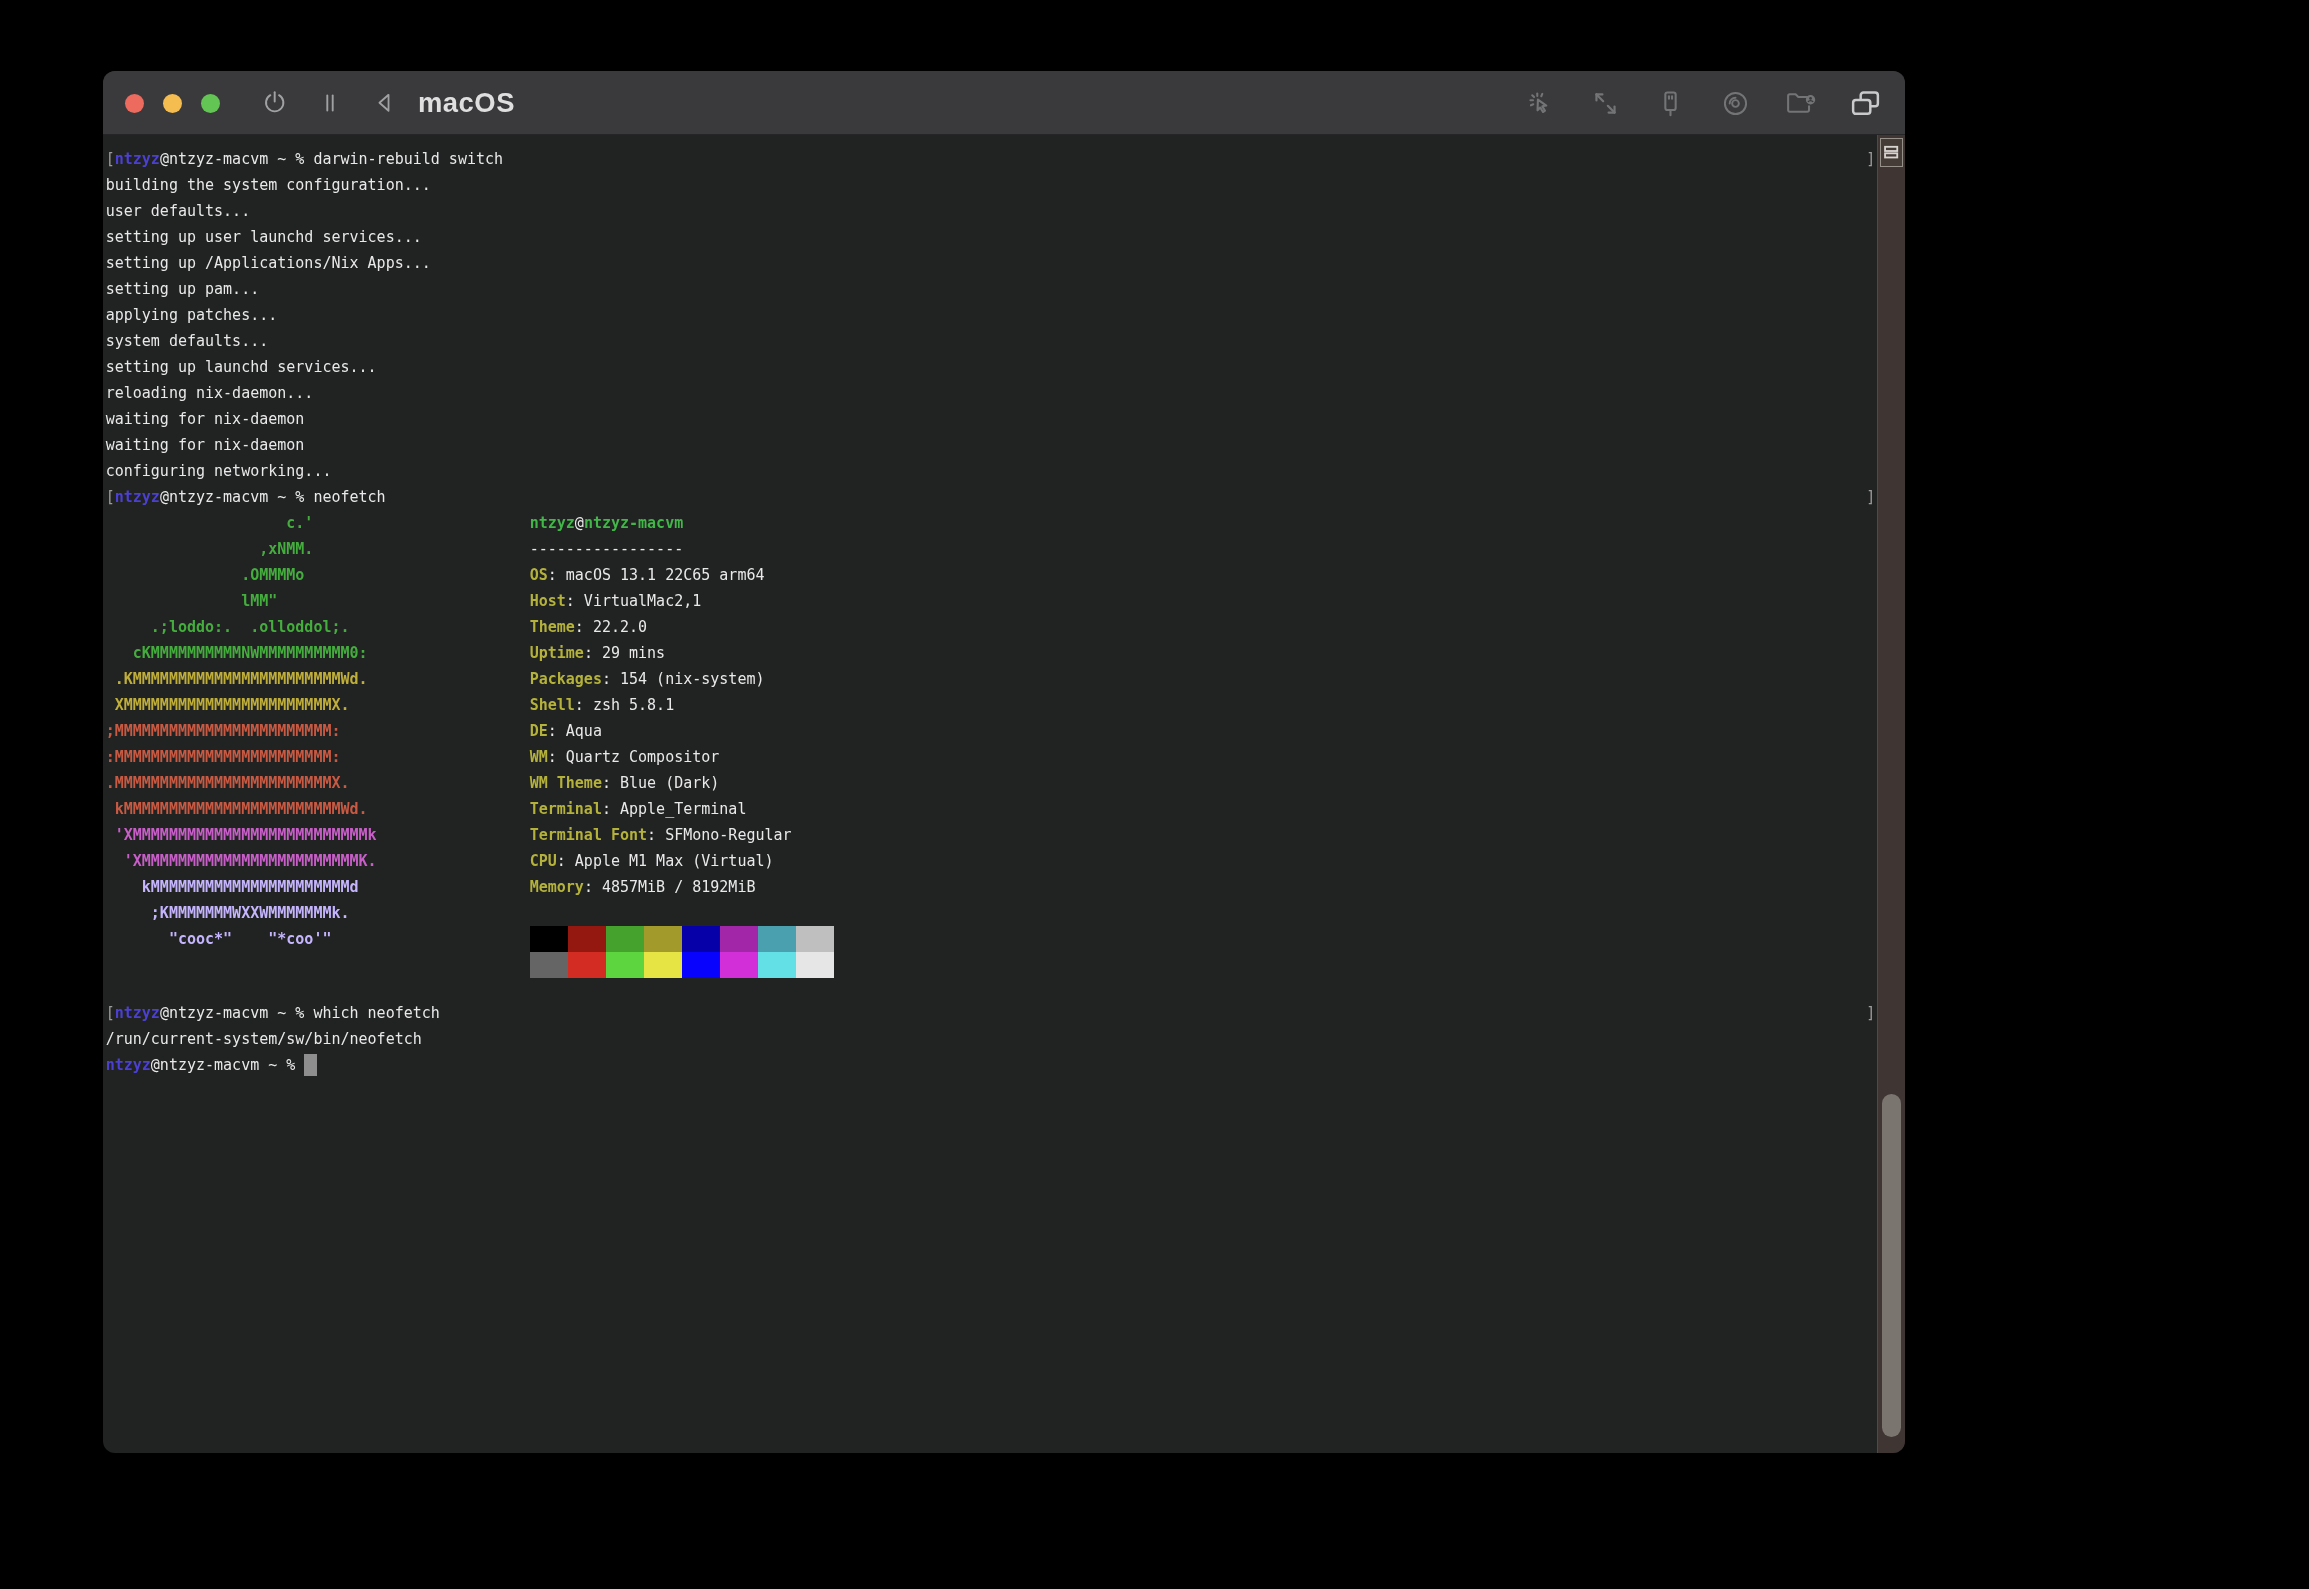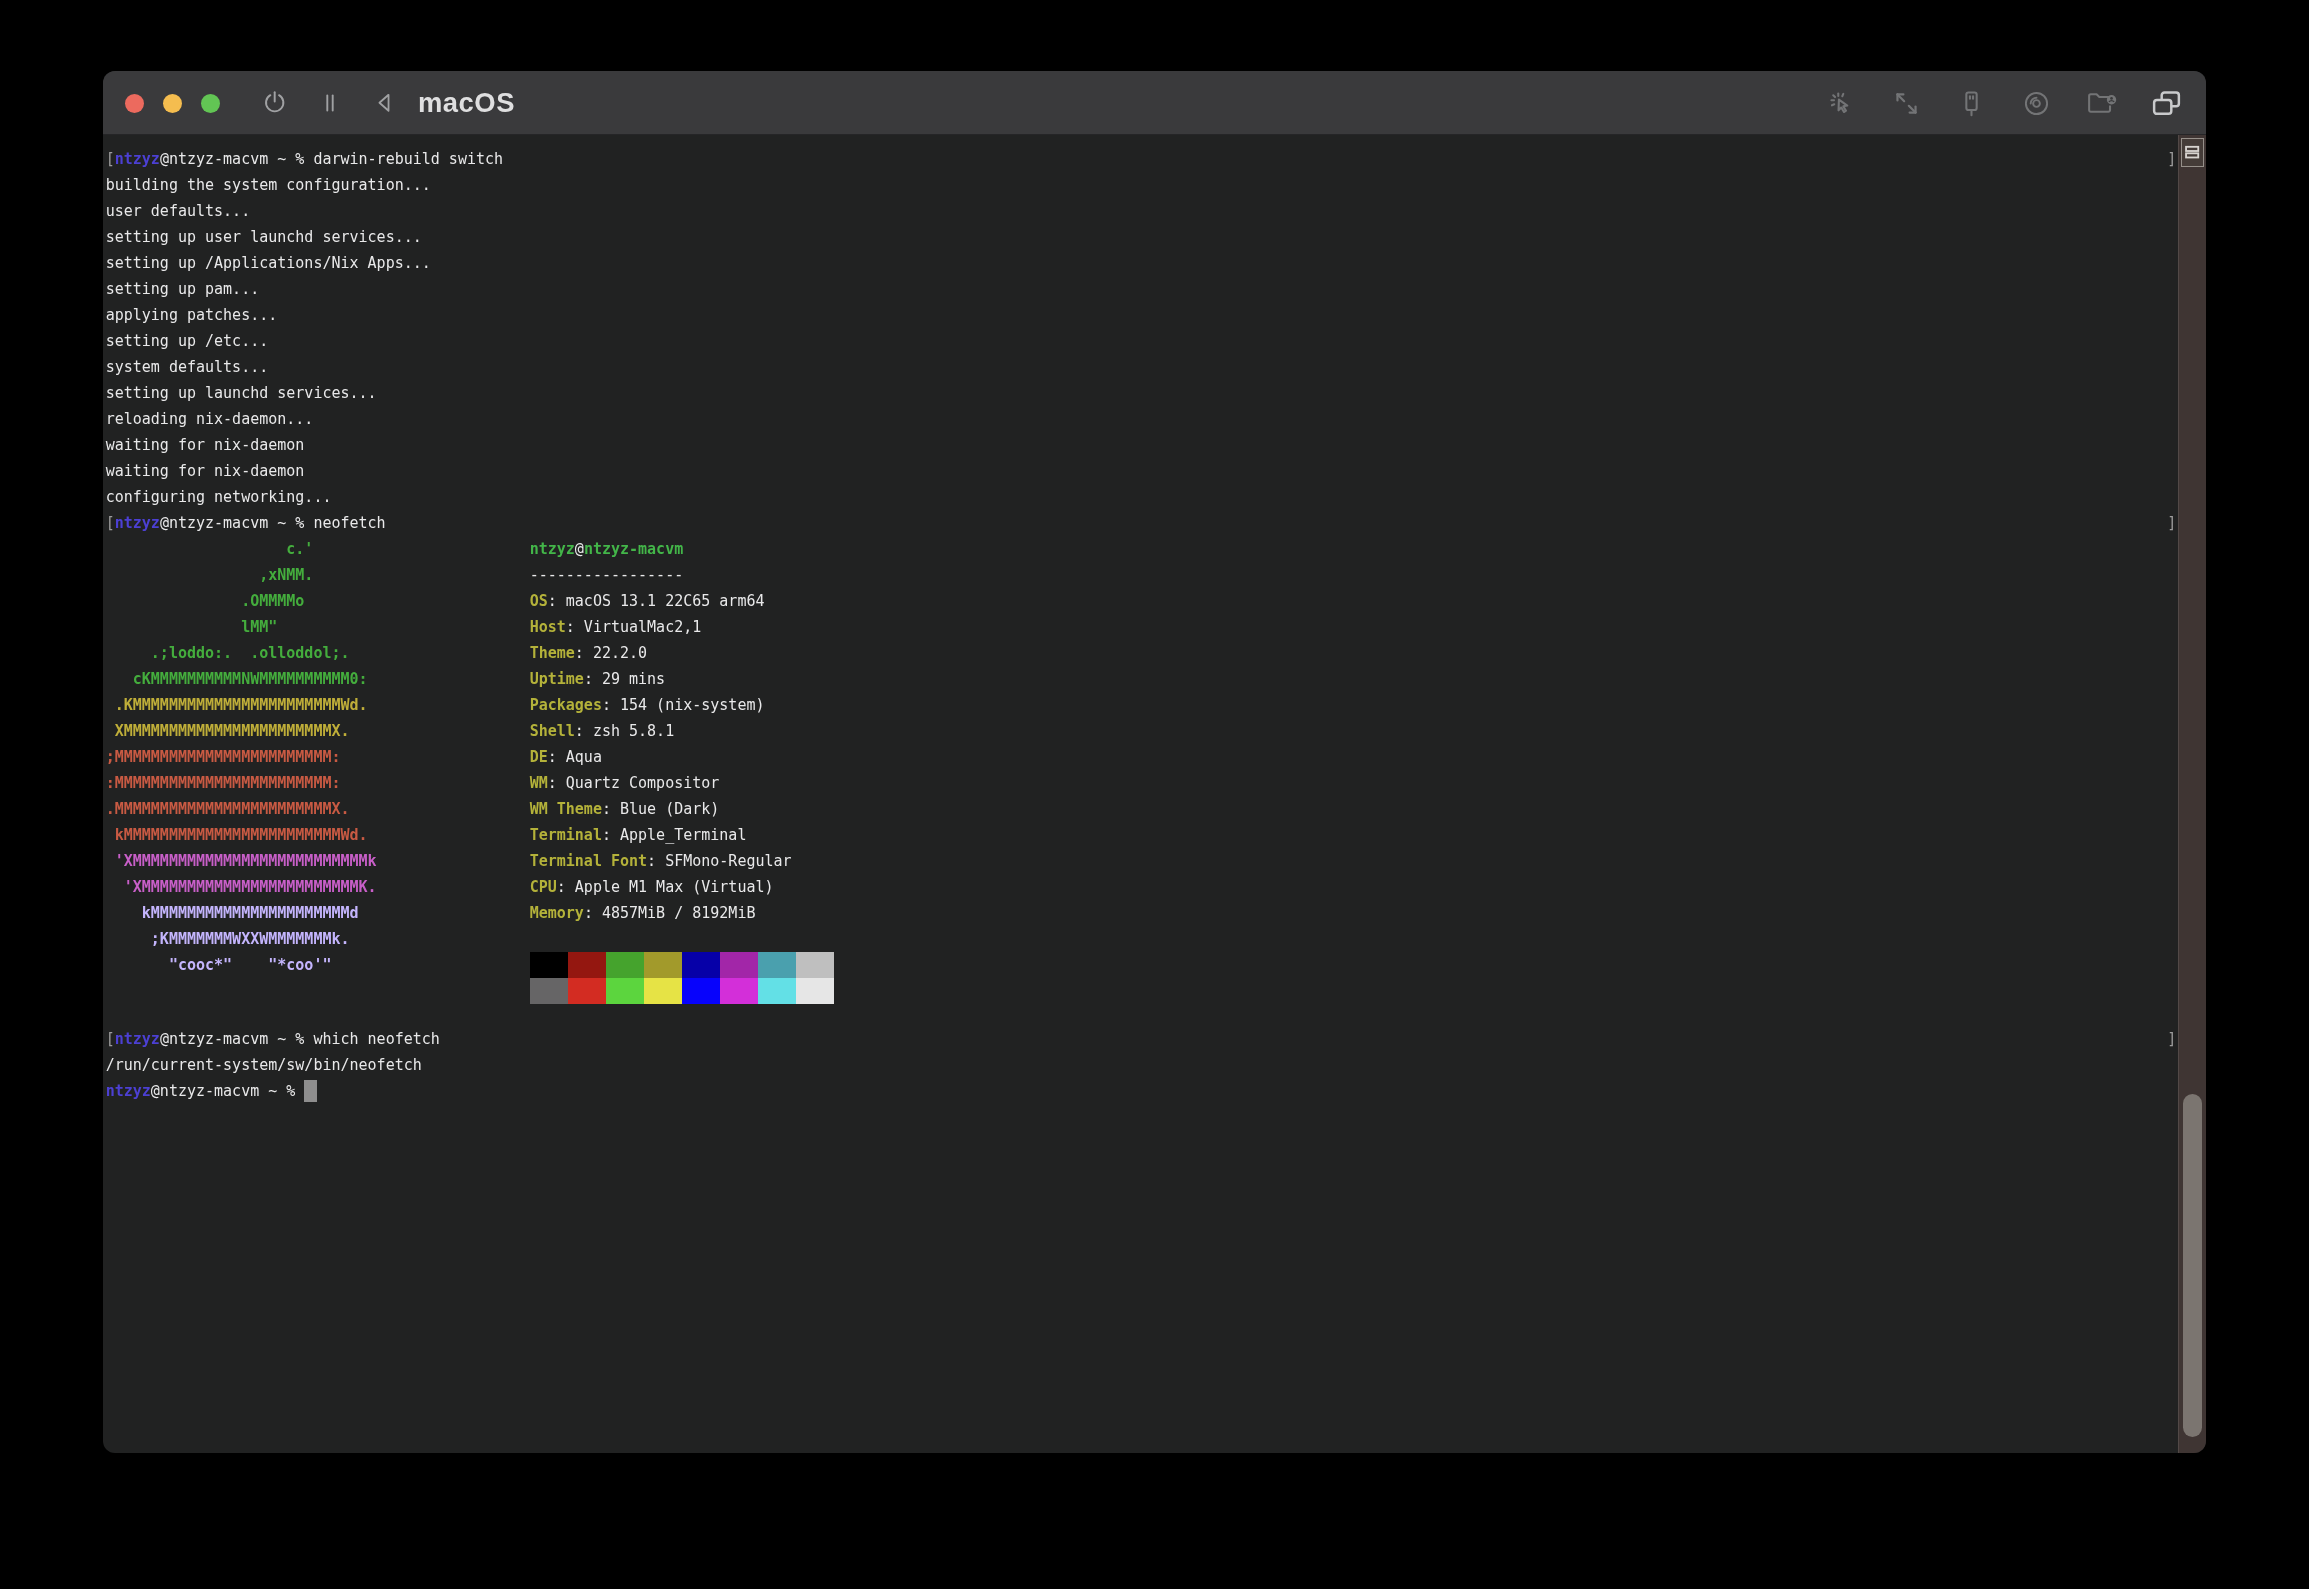--- a/index.html
+++ b/index.html
@@ -1,19 +1,19 @@
 <!DOCTYPE html>
 <html style="font-size:14.6px"><head>
 <meta charset="utf-8">
 <style>
   * { margin:0; padding:0; box-sizing:border-box; }
   html,body { width:2310px; height:1590px; background:#000; overflow:hidden;
               font-family:"Liberation Sans", sans-serif; }
 
-  .vm-window { position:absolute; left:103px; top:71px; width:2103px; height:1382px;
+  .vm-window { position:absolute; left:103px; top:71px; width:1802px; height:1382px;
                background:#212222; border-radius:12px; overflow:hidden;
                box-shadow:0 22px 73px rgba(0,0,0,.65); }
 
   
   .titlebar { position:absolute; top:0; left:0; right:0; height:64px; background:#3a3a3c;
               border-bottom:0.9px solid rgba(0,0,0,.35); }
   .traffic { position:absolute; left:22px; top:0; height:64px; display:flex; align-items:center; gap:19px; }
   .tl { width:19px; height:19px; border-radius:50%; display:inline-block; }
   .tb-icon { position:absolute; top:13.7px; width:37px; height:37px; display:flex;
              align-items:center; justify-content:center; color:#a0a1a3; }
@@ -149,21 +149,20 @@
 
   <div class="terminal">
     <div id="term-content">
         <div class="term-line"><span class="c-dim">[</span><span class="c-user">ntzyz</span><span class="c-text">@ntzyz-macvm ~ % darwin-rebuild switch</span><span class="right-mark c-dim">]</span></div>
         <div class="term-line"><span class="c-text">building the system configuration...</span></div>
         <div class="term-line"><span class="c-text">user defaults...</span></div>
         <div class="term-line"><span class="c-text">setting up user launchd services...</span></div>
         <div class="term-line"><span class="c-text">setting up /Applications/Nix Apps...</span></div>
         <div class="term-line"><span class="c-text">setting up pam...</span></div>
         <div class="term-line"><span class="c-text">applying patches...</span></div>
-        <div class="term-line"><span class="c-text">setting up /etc...</span></div>
         <div class="term-line"><span class="c-text">system defaults...</span></div>
         <div class="term-line"><span class="c-text">setting up launchd services...</span></div>
         <div class="term-line"><span class="c-text">reloading nix-daemon...</span></div>
         <div class="term-line"><span class="c-text">waiting for nix-daemon</span></div>
         <div class="term-line"><span class="c-text">waiting for nix-daemon</span></div>
         <div class="term-line"><span class="c-text">configuring networking...</span></div>
         <div class="term-line"><span class="c-dim">[</span><span class="c-user">ntzyz</span><span class="c-text">@ntzyz-macvm ~ % neofetch</span><span class="right-mark c-dim">]</span></div>
         <div class="nf-row">
           <div class="nf-art">
             <div class="term-line art-g">                    c.'</div>

